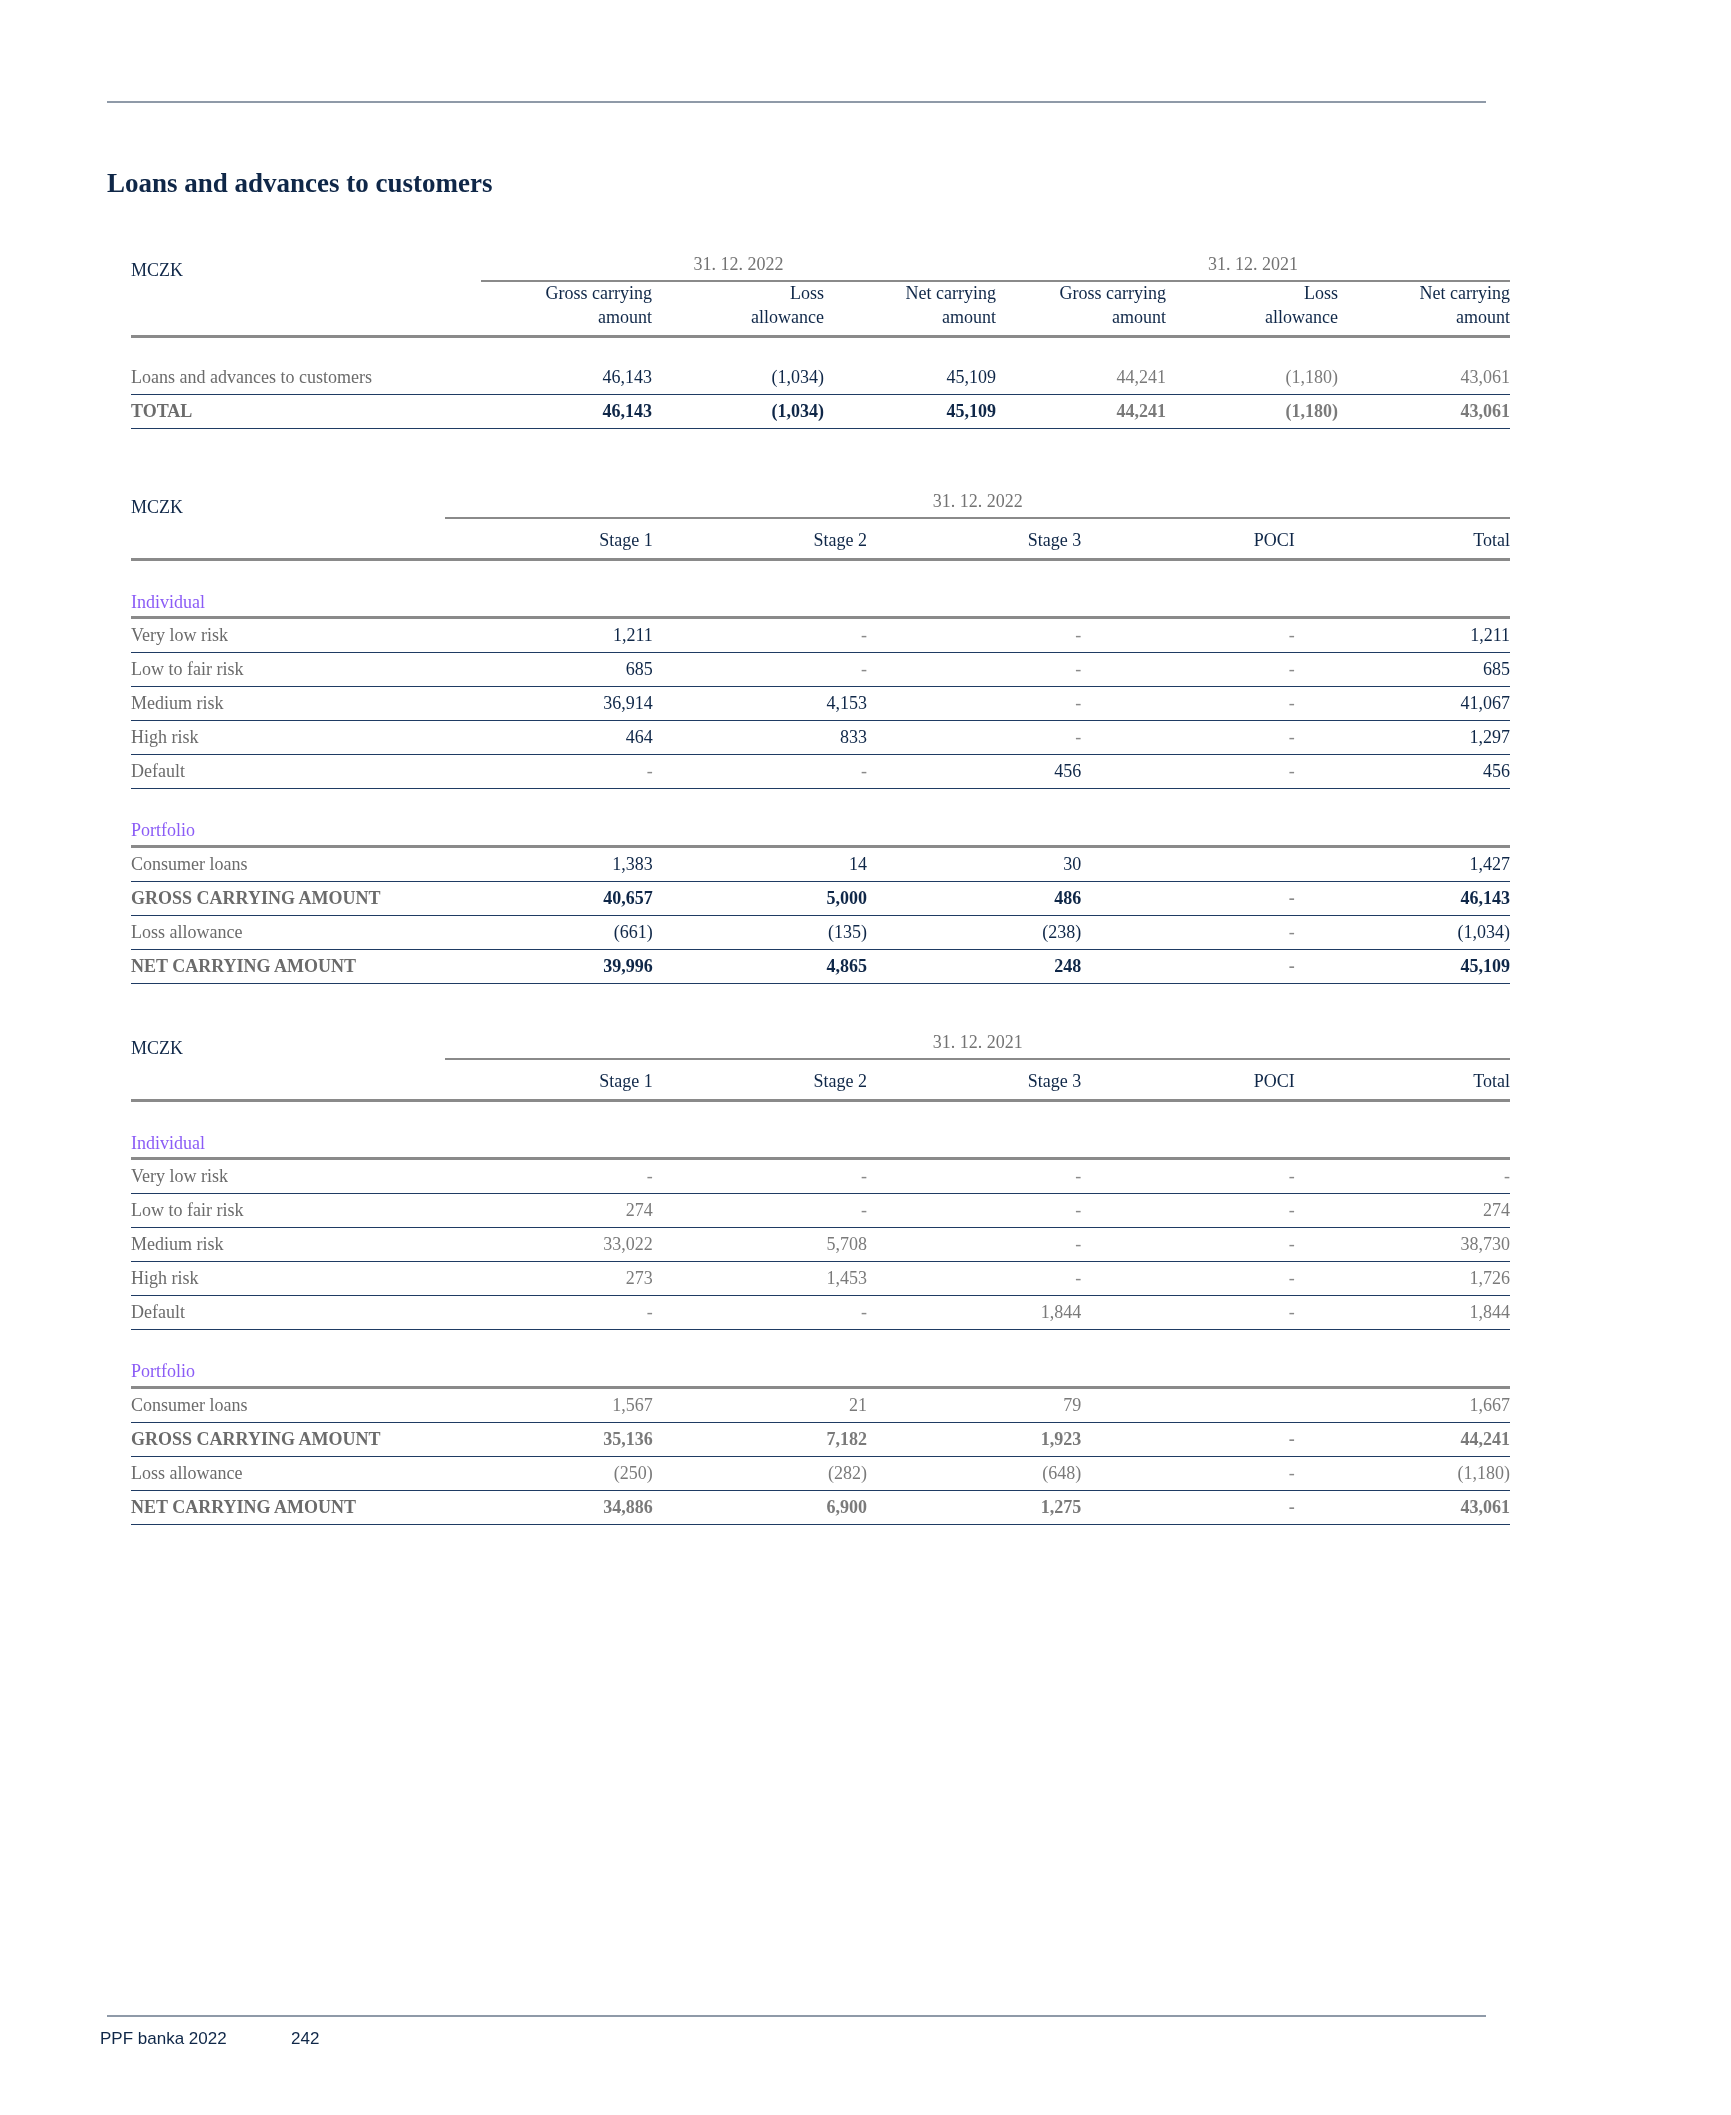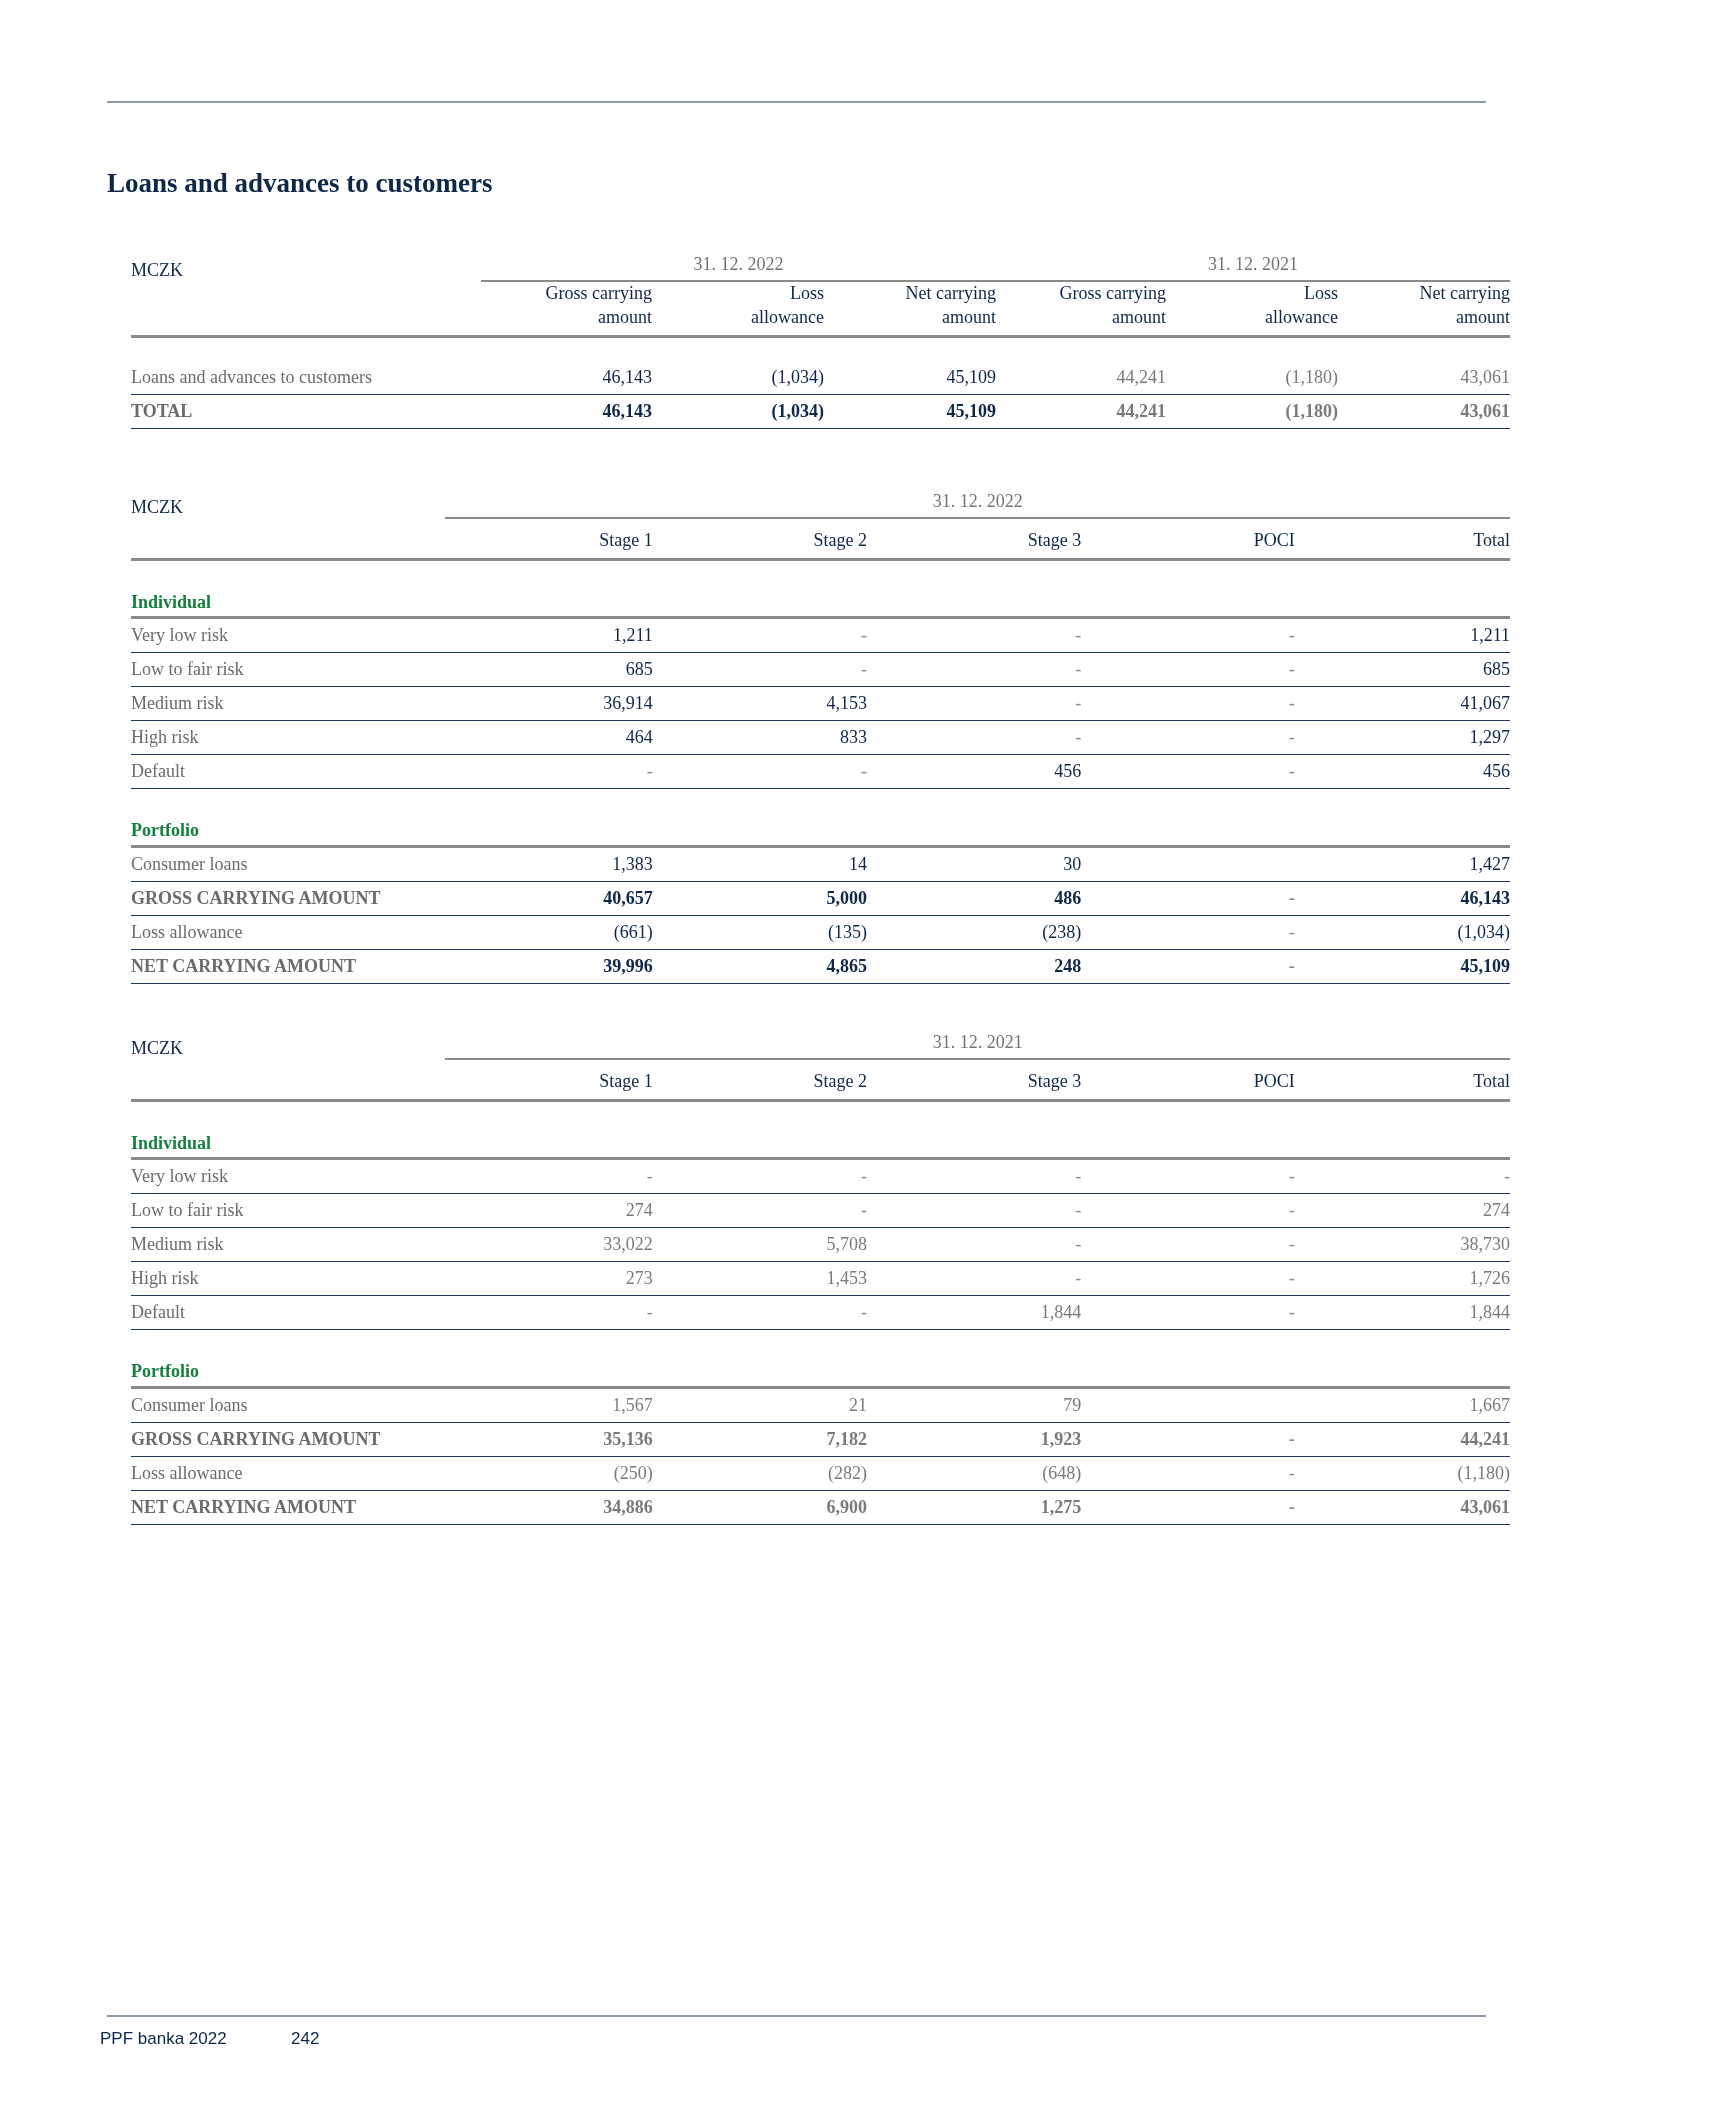--- a/index.html
+++ b/index.html
@@ -12,21 +12,21 @@
   .lbl { text-align: left; color: #6b6b6b; }
   .navy { color: #0f2748; }
   .gray { color: #7a7a7a; }
   .dash { color: #8a8a8a; }
   .bold { font-weight: bold !important; }
   .unit { color: #0f2748; text-align: left; height: 33px; vertical-align: bottom; }
   .grp { color: #737373; text-align: center; border-bottom: 2.7px solid #8a8a8a; height: 33px; vertical-align: bottom; padding-bottom: 5.4px !important; }
   .colh { color: #0f2748; text-align: right; vertical-align: bottom; padding-bottom: 5.4px !important; line-height: 23.5px; }
   .hdr-row td { border-bottom: 3.6px solid #8a8a8a; }
   .sec td { height: 52px; vertical-align: bottom; padding-bottom: 3.6px !important; border-bottom: 3.6px solid #8a8a8a; }
-  .sec .lbl { font-weight: bold; color: #15803d; }
+  .sec .lbl { font-weight: normal; color: #8b5cf6; }
   .row td { height: 33px; vertical-align: middle; border-bottom: 1.8px solid #1f3b63; }
   .spacer td { height: 23.5px; border: none; }
   .footer-rule { position: absolute; left: 107px; top: 2015px; width: 1379px; height: 1.8px; background: #8f9aa8; }
   .footer { position: absolute; top: 2029px; font-family: "Liberation Sans", "DejaVu Sans", sans-serif; font-size: 17px; color: #0f2748; }
 </style>
 </head>
 <body>
 
 <div class="rule" style="top:101px;"></div>
 <h1 class="title" style="margin:0;">Loans and advances to customers</h1>

